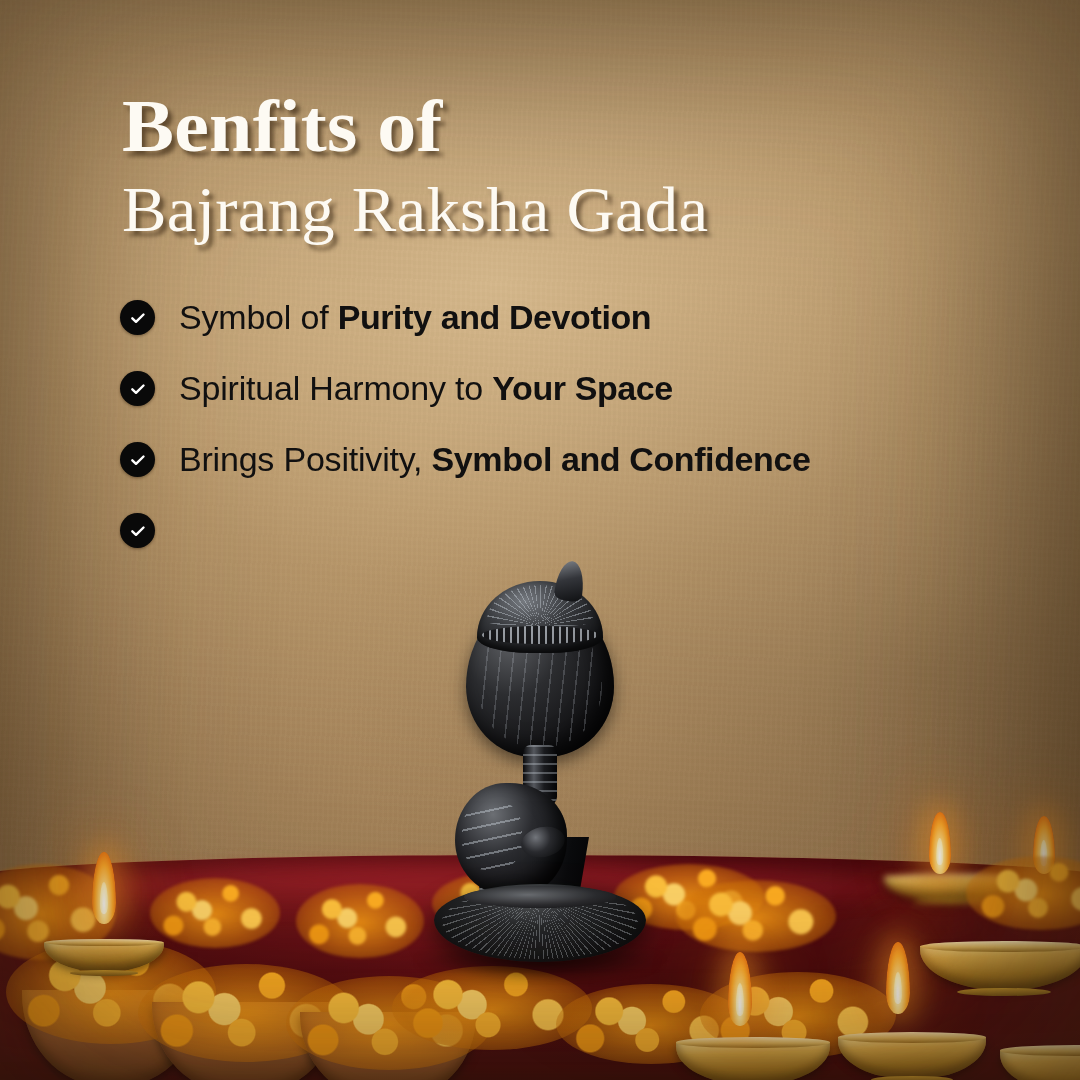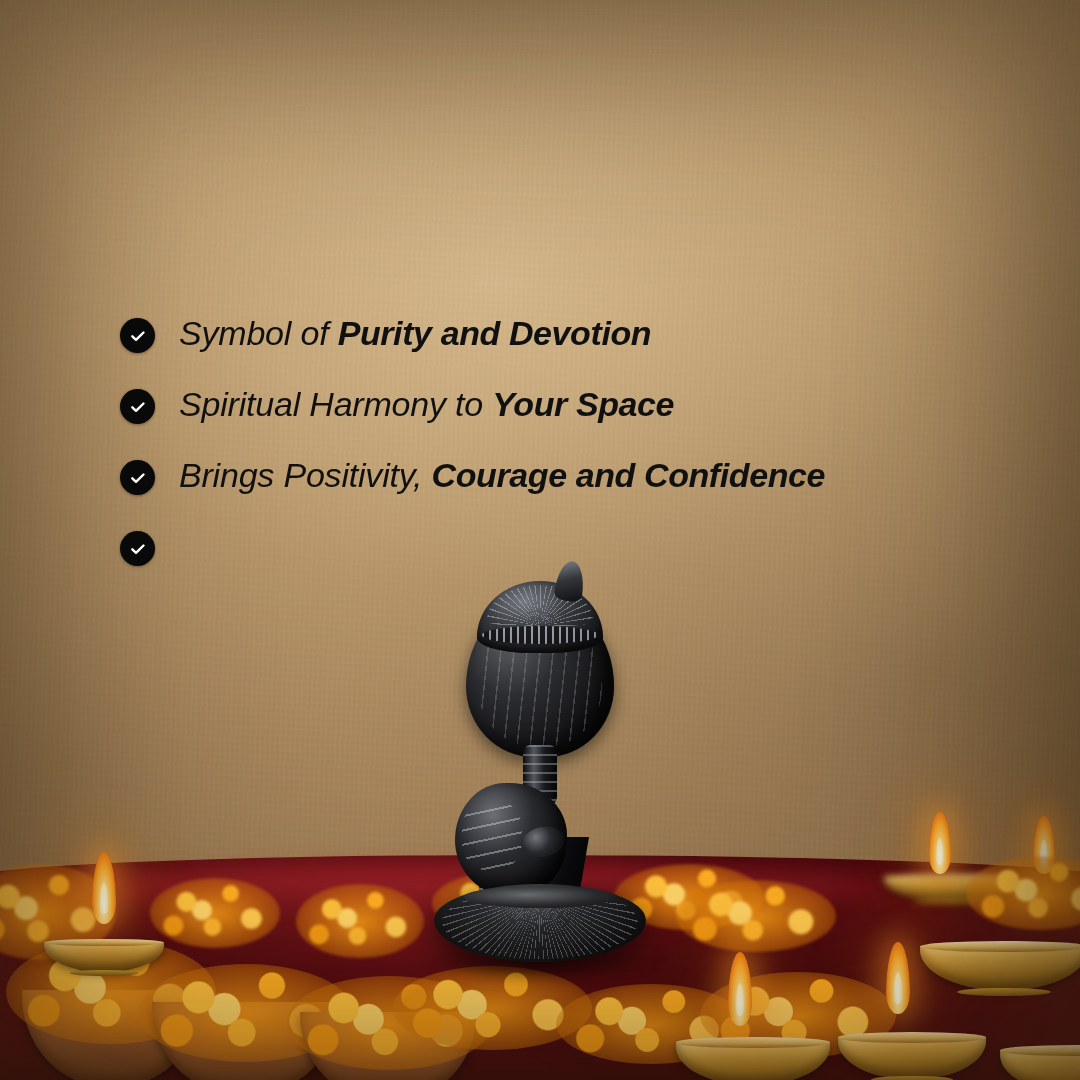--- a/index.html
+++ b/index.html
@@ -74,23 +74,22 @@
 
   
   .benefits {
     position: absolute;
     left: 120px;
     top: 282px;
     width: 900px;
   }
   .benefit-row {
     display: flex;
-    align-items: flex-end;
+    align-items: center;
     height: 71px;
-    font-style: italic;
   }
   .check-badge {
     flex: 0 0 auto;
     width: 35px;
     height: 35px;
     border-radius: 50%;
     background: #090909;
     display: flex;
     align-items: center;
     justify-content: center;
@@ -498,20 +497,24 @@
 
     <div class="diya" style="left:1000px; bottom:-18px; width:150px; height:88px;">
       <div class="bowl"></div>
       <div class="rim"></div>
 
     </div>
   </div>
 
   <div class="backdrop-vignette"></div>
 
+  <div class="headline">
+    <div class="ln ln1">Benfits of</div>
+    <div class="ln ln2">Bajrang Raksha Gada</div>
+  </div>
 
   <div class="benefits" id="benefits-list">
       <div class="benefit-row">
         <span class="check-badge">
           <svg width="20" height="20" viewBox="0 0 24 24" aria-hidden="true">
             <path d="M5.2 12.4 L9.6 16.6 L18.6 7.8" fill="none" stroke="#ffffff" stroke-width="2.9" stroke-linecap="round" stroke-linejoin="round"></path>
           </svg>
         </span>
         <span class="benefit-text">Symbol of <span class="em">Purity and Devotion</span></span>
       </div>
@@ -522,21 +525,21 @@
           </svg>
         </span>
         <span class="benefit-text">Spiritual Harmony to <span class="em">Your Space</span></span>
       </div>
       <div class="benefit-row">
         <span class="check-badge">
           <svg width="20" height="20" viewBox="0 0 24 24" aria-hidden="true">
             <path d="M5.2 12.4 L9.6 16.6 L18.6 7.8" fill="none" stroke="#ffffff" stroke-width="2.9" stroke-linecap="round" stroke-linejoin="round"></path>
           </svg>
         </span>
-        <span class="benefit-text">Brings Positivity, <span class="em">Courage and Confidence</span></span>
+        <span class="benefit-text">Brings Positivity, <span class="em">Symbol and Confidence</span></span>
       </div>
       <div class="benefit-row">
         <span class="check-badge">
           <svg width="20" height="20" viewBox="0 0 24 24" aria-hidden="true">
             <path d="M5.2 12.4 L9.6 16.6 L18.6 7.8" fill="none" stroke="#ffffff" stroke-width="2.9" stroke-linecap="round" stroke-linejoin="round"></path>
           </svg>
         </span>
       </div>
     </div>
 

